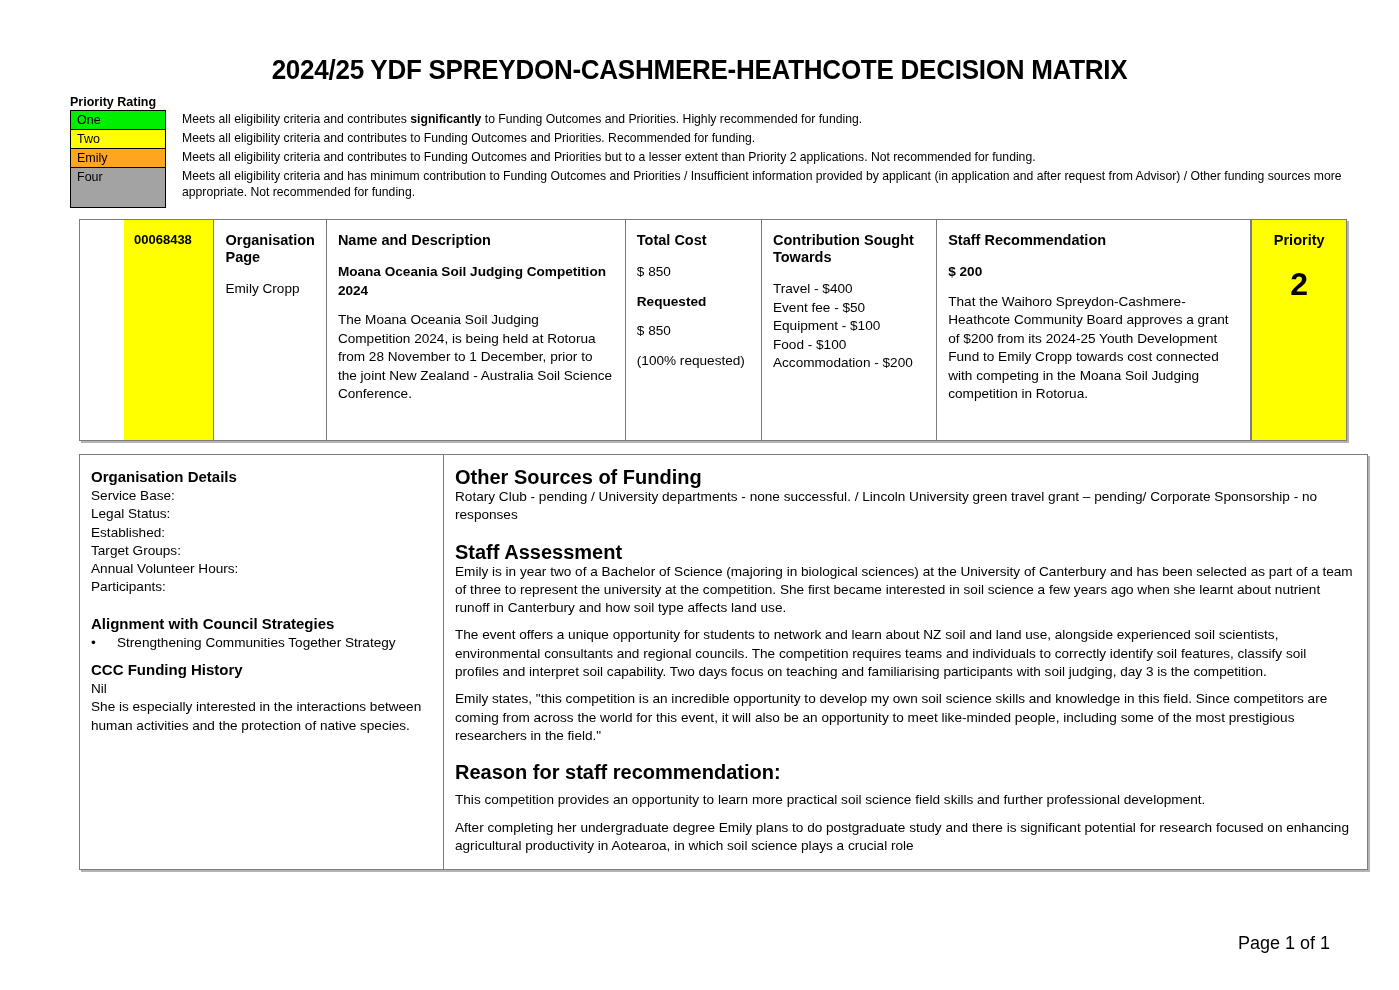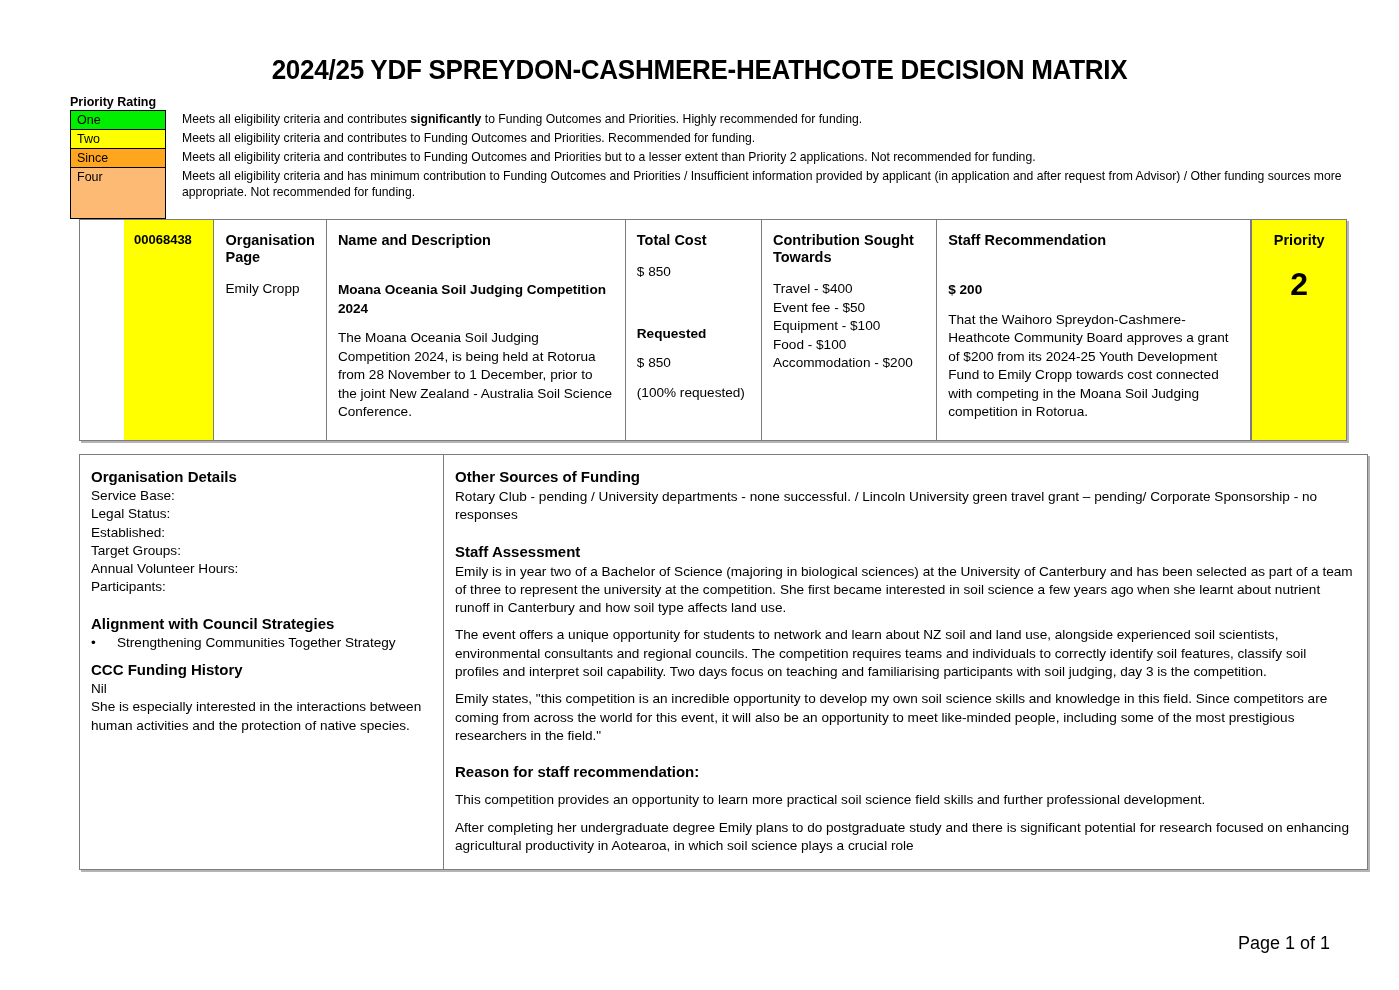--- a/index.html
+++ b/index.html
@@ -60,21 +60,21 @@
     border-bottom: none;
     font-size: 12.5px;
     padding: 1px 0 1px 6px;
     line-height: 16px;
     color: #000;
   }
   .legend-row:last-child .swatch { border-bottom: 1px solid #000; }
   .swatch.r1 { background: #00EE00; }
   .swatch.r2 { background: #FFFF00; }
   .swatch.r3 { background: #FFA51E; }
-  .swatch.r4 { background: #fdba74; height: 52px; }
+  .swatch.r4 { background: #a3a3a3; height: 41px; }
   .legend-text {
     font-size: 12.2px;
     line-height: 16px;
     padding-left: 16px;
     padding-top: 1px;
     flex: 1;
   }
   .legend-text b { font-weight: bold; }
 
   
@@ -114,21 +114,21 @@
   .col-head {
     font-size: 14.5px;
     font-weight: bold;
     line-height: 17px;
     margin-bottom: 14px;
   }
   .cell-text {
     font-size: 13.6px;
     line-height: 18.5px;
   }
-  .cell-text.bold { font-weight: bold; margin-top: 32px; }
+  .cell-text.bold { font-weight: bold; }
   .cell-gap { height: 11px; }
   .contrib-list { font-size: 13.6px; line-height: 18.5px; }
   .priority-value {
     font-size: 32px;
     font-weight: bold;
     line-height: 34px;
     margin-top: 18px;
   }
   .priority-head {
     font-size: 14.5px;
@@ -159,21 +159,21 @@
     flex: 1;
     box-sizing: border-box;
     padding: 12px 14px 10px 11px;
   }
   .sec-head {
     font-size: 15px;
     font-weight: bold;
     line-height: 20px;
   }
   .sec-head-sm {
-    font-size: 15px;
+    font-size: 20px;
     font-weight: bold;
     line-height: 20px;
   }
   .body-line {
     font-size: 13.6px;
     line-height: 18.3px;
   }
   .body-para {
     font-size: 13.6px;
     line-height: 18.3px;
@@ -213,21 +213,21 @@
       <div class="swatch r1">One</div>
       <div class="legend-text"><span>Meets all eligibility criteria and contributes </span><b>significantly</b><span> to Funding Outcomes and Priorities.  Highly recommended for funding.</span></div>
     </div>
 
     <div class="legend-row">
       <div class="swatch r2">Two</div>
       <div class="legend-text">Meets all eligibility criteria and contributes to Funding Outcomes and Priorities.  Recommended for funding.</div>
     </div>
 
     <div class="legend-row">
-      <div class="swatch r3">Since</div>
+      <div class="swatch r3">Emily</div>
       <div class="legend-text">Meets all eligibility criteria and contributes to Funding Outcomes and Priorities but to a lesser extent than Priority 2 applications.  Not recommended for funding.</div>
     </div>
 
     <div class="legend-row">
       <div class="swatch r4">Four</div>
       <div class="legend-text">Meets all eligibility criteria and has minimum contribution to Funding Outcomes and Priorities / Insufficient information provided by applicant (in application and after request from Advisor) / Other funding sources more appropriate.  Not recommended for funding.</div>
     </div>
 
   </div>
 </div>

